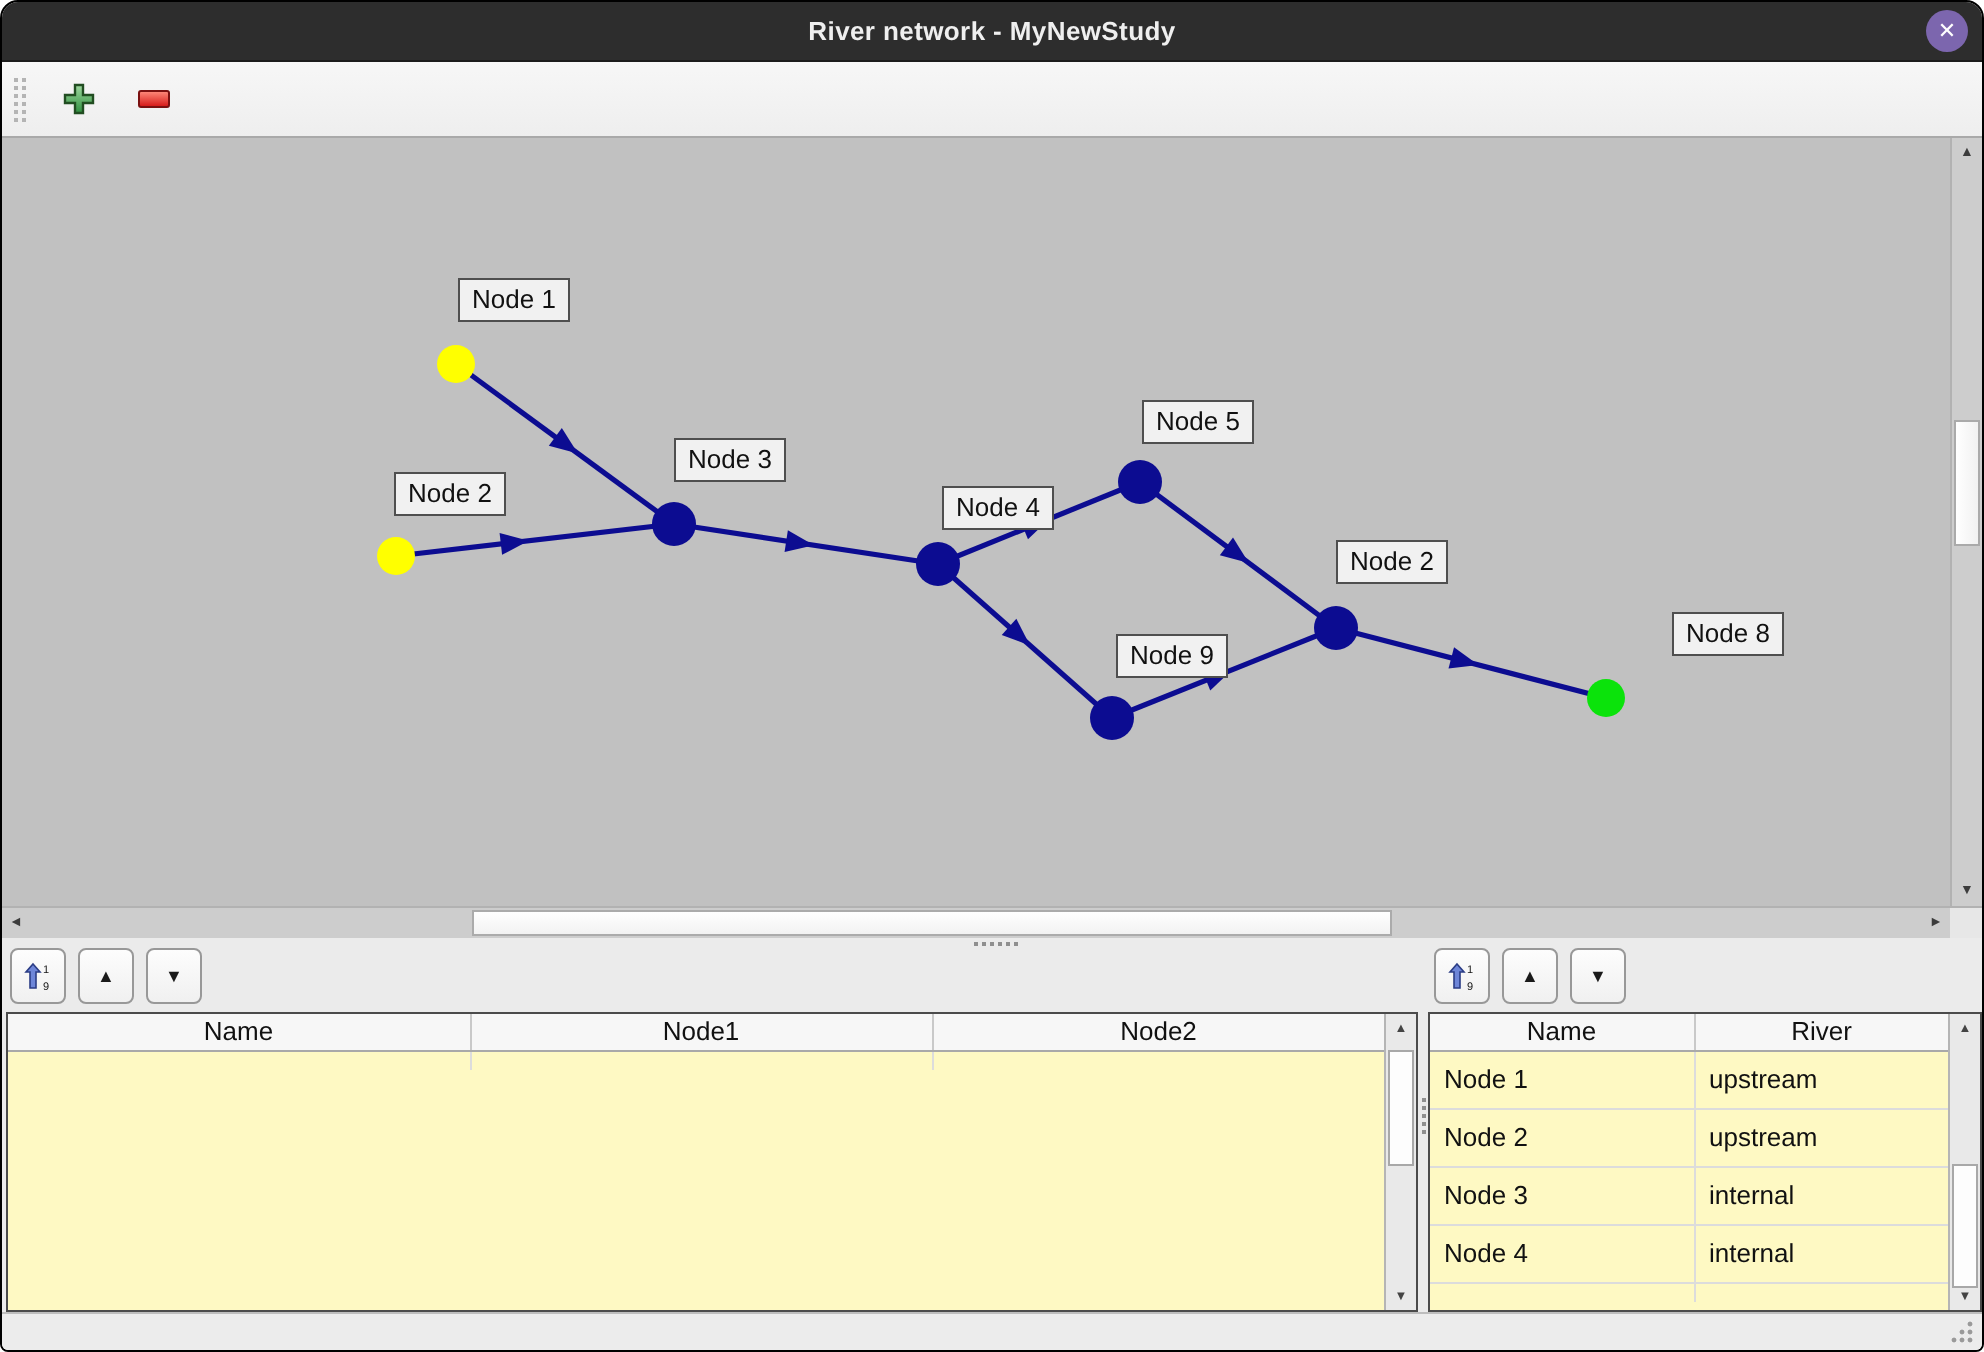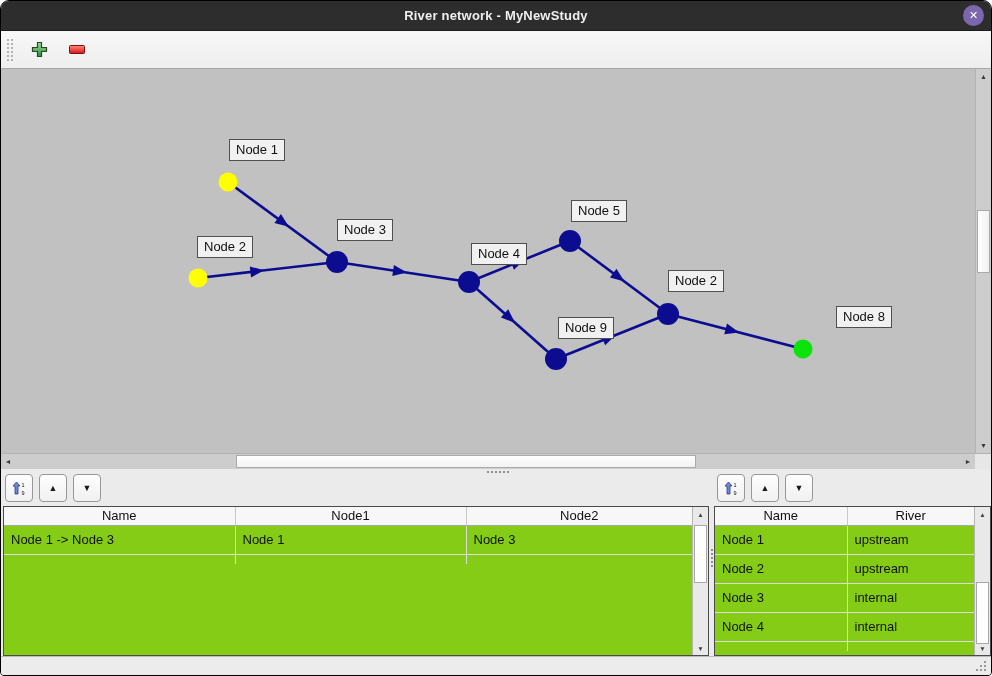--- a/index.html
+++ b/index.html
@@ -67,21 +67,21 @@
   .btn-group.left{ left:4px; } .btn-group.right{ left:716px; }
   .sq-btn{
     width:28px; height:28px; background:linear-gradient(#fdfdfd,#f0f0f0);
     border:1px solid #989898; border-radius:4px;
     display:flex; align-items:center; justify-content:center; cursor:default;
   }
   .tri{ font-size:9px; color:#1a1a1a; line-height:1; }
 
   
   .tables-row{ flex:0 0 150px; position:relative; background:#ebebeb; }
-  .dtable{ position:absolute; top:0; bottom:0; background:#84cc16; border:1px solid #4b4b4b; }
+  .dtable{ position:absolute; top:0; bottom:0; background:#fef9c3; border:1px solid #4b4b4b; }
   .dtable.links{ left:2px; width:706px; }
   .dtable.nodes{ left:713px; width:277px; }
   .v-splitter{ position:absolute; left:710px; top:43px; height:18px; border-left:2px dotted #8f8f8f; }
 
   table.grid{ border-collapse:collapse; table-layout:fixed; width:100%; }
   .grid th{
     height:18px; background:#f7f7f7; font-size:13px; font-weight:normal; color:#111;
     border-bottom:1px solid #a9a9a9; border-right:1px solid #c9c9c9; text-align:center;
   }
   .grid th:last-child{ border-right:none; }
@@ -253,25 +253,20 @@
               <col>
             </colgroup>
           <thead>
               <tr id="links-head">
                 <th>Name</th>
                 <th>Node1</th>
                 <th>Node2</th>
               </tr>
             </thead>
           <tbody id="links-body">
-              <tr>
-                <td>Node 1 -&gt; Node 3</td>
-                <td>Node 1</td>
-                <td>Node 3</td>
-              </tr>
               <tr class="partial">
                 <td></td>
                 <td></td>
                 <td></td>
               </tr>
             </tbody>
         </table>
       </div>
       <div class="tbl-scroll">
         <div class="arr up">▲</div>

